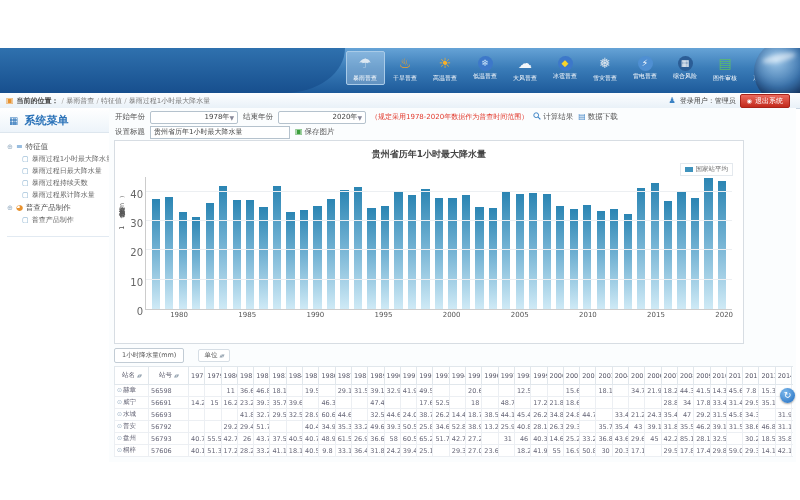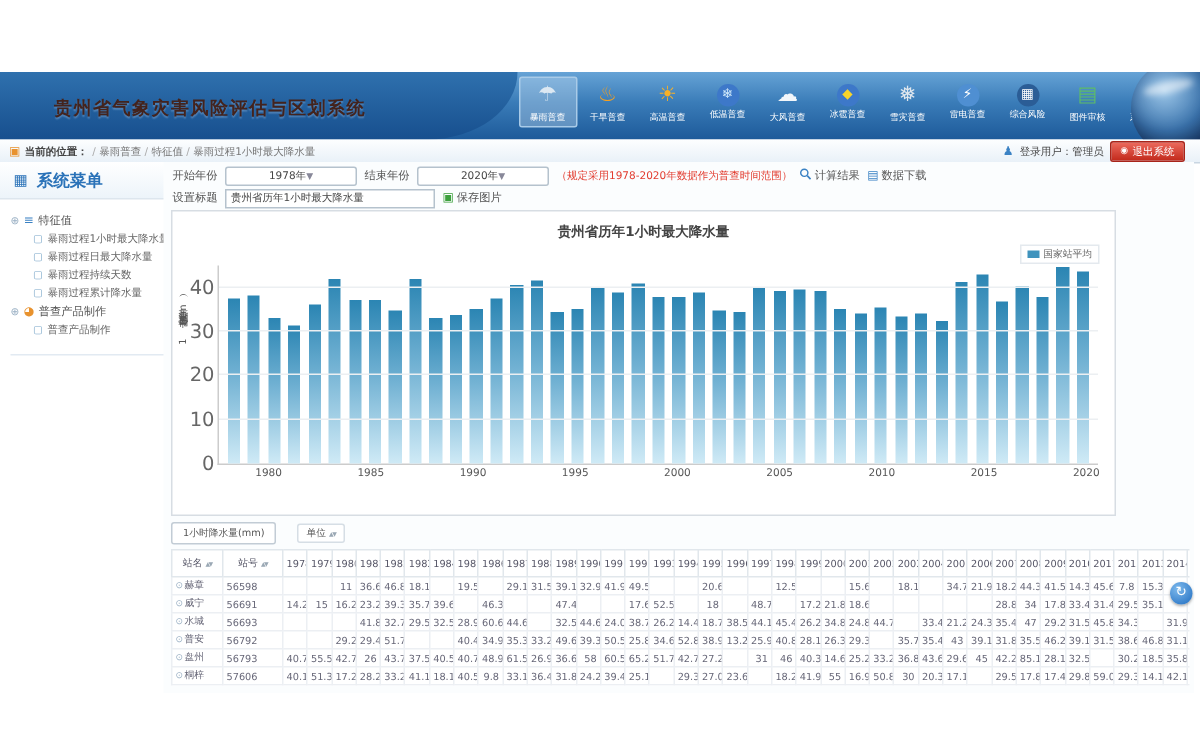--- a/index.html
+++ b/index.html
@@ -53,40 +53,40 @@
   .tree-leaf{display:flex;align-items:center;gap:3px;height:12px;margin-left:15px;
     font-size:7px;color:#666;white-space:nowrap;}
   .leaf-icon{color:#7aa7c9;font-size:7px;}
   .sb-divider{border-top:1px solid #e2eaf2;margin:10px 0 0 0;}
   
   .content{position:absolute;left:109px;top:108px;width:687px;height:354px;background:#fbfdfe;}
   .controls{position:absolute;left:0;top:0;width:687px;padding:3px 0 0 6px;font-size:7.5px;color:#555;}
   .ctl-row{display:flex;align-items:center;gap:5px;margin-bottom:3px;height:12px;}
   .ctl-label{white-space:nowrap;}
   .ctl-select{width:80px;height:11px;border:1px solid #b5c2cd;border-radius:2px;background:#fff;
-    font-size:7px;color:#444;display:flex;align-items:center;justify-content:center;padding:0 3px;}
+    font-size:7px;color:#444;display:flex;align-items:center;justify-content:flex-end;padding:0 3px;}
   .caret{color:#889;font-size:6px;}
   .ctl-input{width:132px;height:11px;border:1px solid #b5c2cd;background:#fff;font-size:7px;color:#444;
     padding:0 3px;font-family:inherit;}
   .hint{color:#e23b2e;font-size:7px;white-space:nowrap;}
   .act{display:flex;align-items:center;gap:2px;color:#555;}
   .act .aicon{color:#3b82c4;font-size:8px;line-height:8px;}
   .aicon.green{color:#3da03d;}
   
   .chart-panel{position:absolute;left:5px;top:32px;width:628px;height:202px;background:#fff;
     border:1px solid #d7dde3;}
   .chart-title{position:absolute;top:7px;left:0;width:100%;text-align:center;font-size:9px;
     color:#444;font-weight:bold;}
   .legend{position:absolute;top:22px;right:10px;display:flex;align-items:center;gap:3px;
     border:1px solid #e4e9ee;background:#fff;padding:1px 4px;font-size:6.5px;color:#666;}
   .legend-swatch{width:8px;height:5px;}
   .plot{position:absolute;left:30px;top:36px;width:586px;height:132px;
     border-left:1px solid #ccc;border-bottom:1px solid #ccc;}
   .gridline{position:absolute;left:0;width:100%;height:1px;background:#eceff2;}
-  .ytick{position:absolute;right:100%;margin-right:3px;font-size:13px;color:#666;transform:translateY(4px);}
+  .ytick{position:absolute;right:100%;margin-right:3px;font-size:10px;color:#666;transform:translateY(4px);}
   .bars{position:absolute;left:0;bottom:0;width:100%;height:100%;display:flex;align-items:flex-end;
     padding:0 3px;box-sizing:border-box;}
   .bar{flex:1;margin:0 2.6px;}
   .xticks{position:absolute;left:30px;top:170px;width:586px;height:10px;}
   .xtick{position:absolute;transform:translateX(-50%);font-size:7px;color:#555;}
   .xlabel{position:absolute;left:0;top:186px;width:100%;text-align:center;font-size:7.5px;color:#555;}
   .ylabel{position:absolute;left:3px;top:60px;writing-mode:vertical-rl;transform:rotate(180deg);
     font-size:6.5px;color:#555;letter-spacing:1px;}
   
   .table-zone{position:absolute;left:5px;top:240px;width:679px;height:112px;}
@@ -110,21 +110,20 @@
     background:radial-gradient(circle at 35% 30%,#7db9ec,#1f6cc0);color:#fff;font-size:9px;
     line-height:15px;text-align:center;box-shadow:0 1px 2px rgba(0,0,0,.35);}
 </style>
 </head>
 <body>
 
 <div class="page">
 
   <div class="app-header">
     <div class="title-tab"></div>
-    <div class="app-title">贵州省气象灾害风险评估与区划系统</div>
     <div class="toolbar">
         <div class="tb-item selected">
           <span class="tb-icon" style="color: rgb(220, 232, 242);">☂</span>
           <span class="tb-label">暴雨普查</span>
         </div>
         <div class="tb-item">
           <span class="tb-icon" style="color: rgb(246, 160, 33);">♨</span>
           <span class="tb-label">干旱普查</span>
         </div>
         <div class="tb-item">

